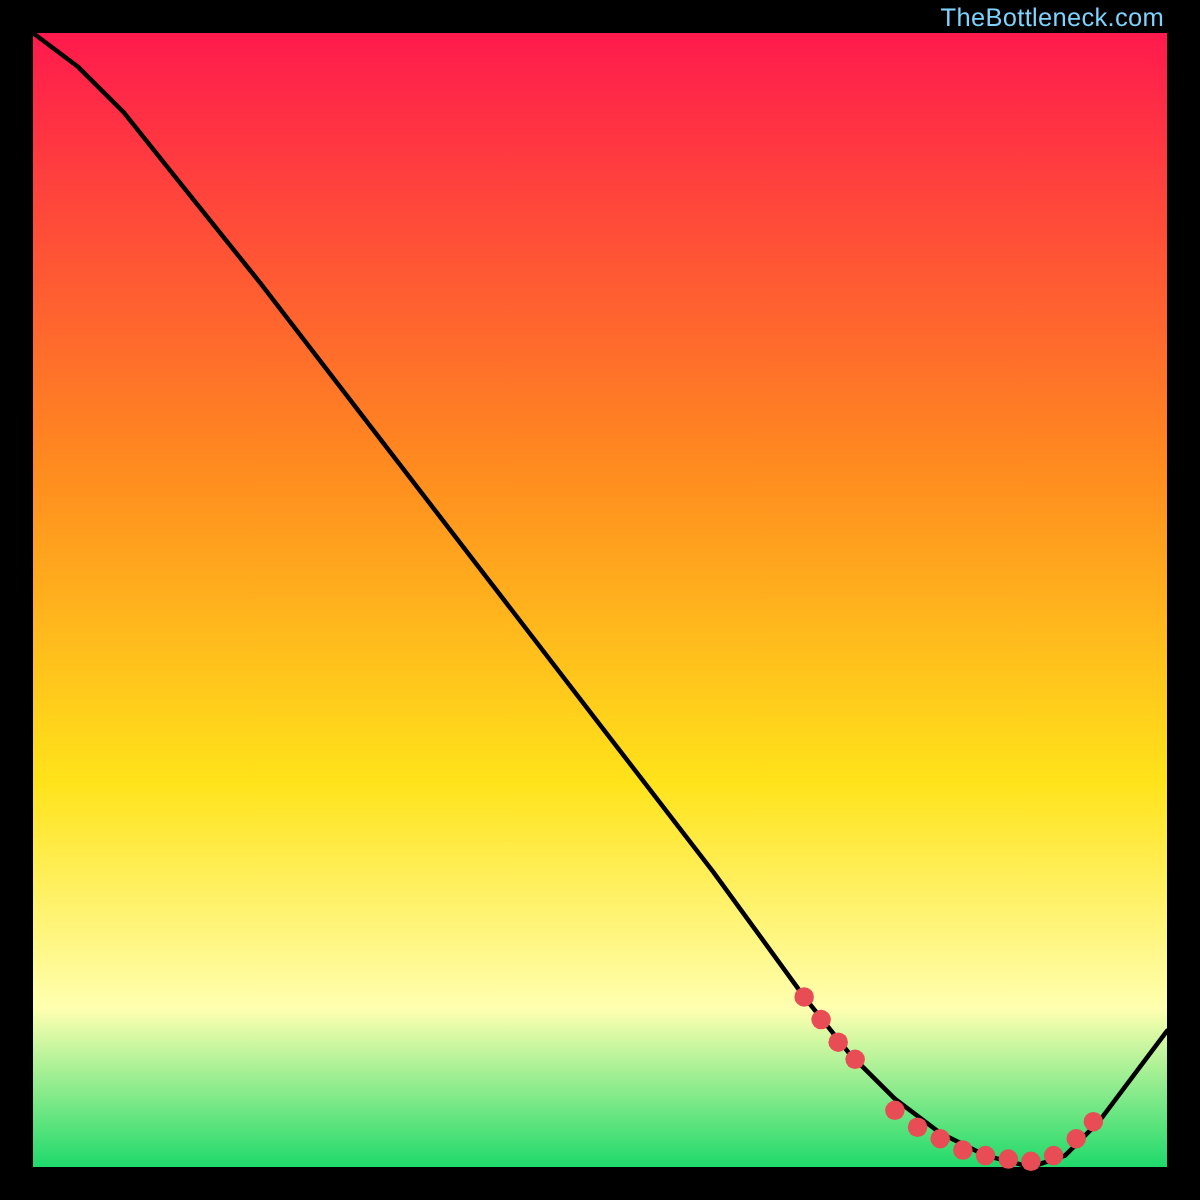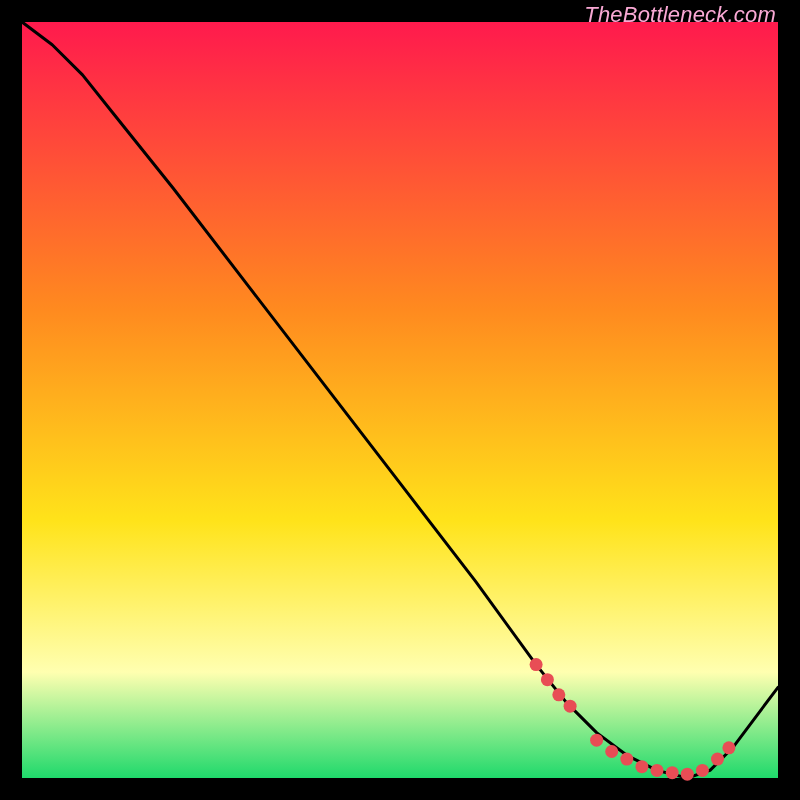--- a/index.html
+++ b/index.html
@@ -24,26 +24,25 @@
     position: absolute;
     left: 0;
     top: 0;
     width: 756px;
     height: 756px;
   }
   .watermark {
     position: absolute;
     top: 2px;
     right: 24px;
-    color: #f9a8d4;
-    font-size: 22px;
+    color: #7dd3fc;
+    font-size: 17px;
     font-weight: 400;
     letter-spacing: 0.2px;
     user-select: none;
-    font-style: italic;
   }
   svg.curve {
     position: absolute;
     left: 0;
     top: 0;
     width: 756px;
     height: 756px;
     overflow: visible;
   }
 </style>

